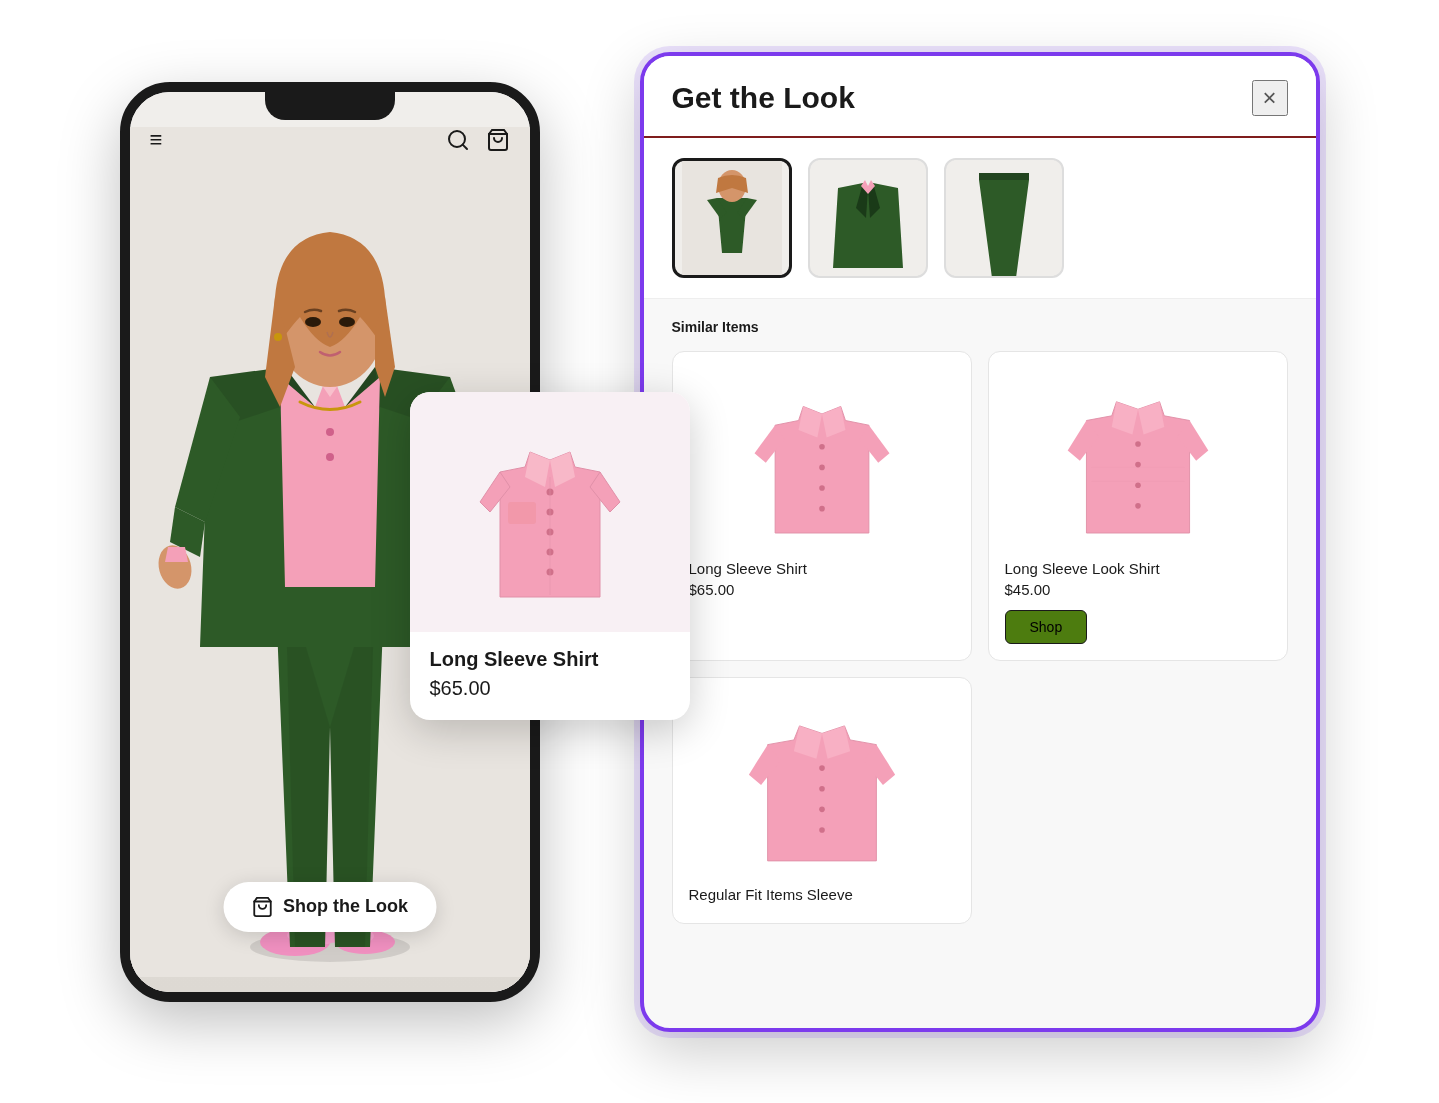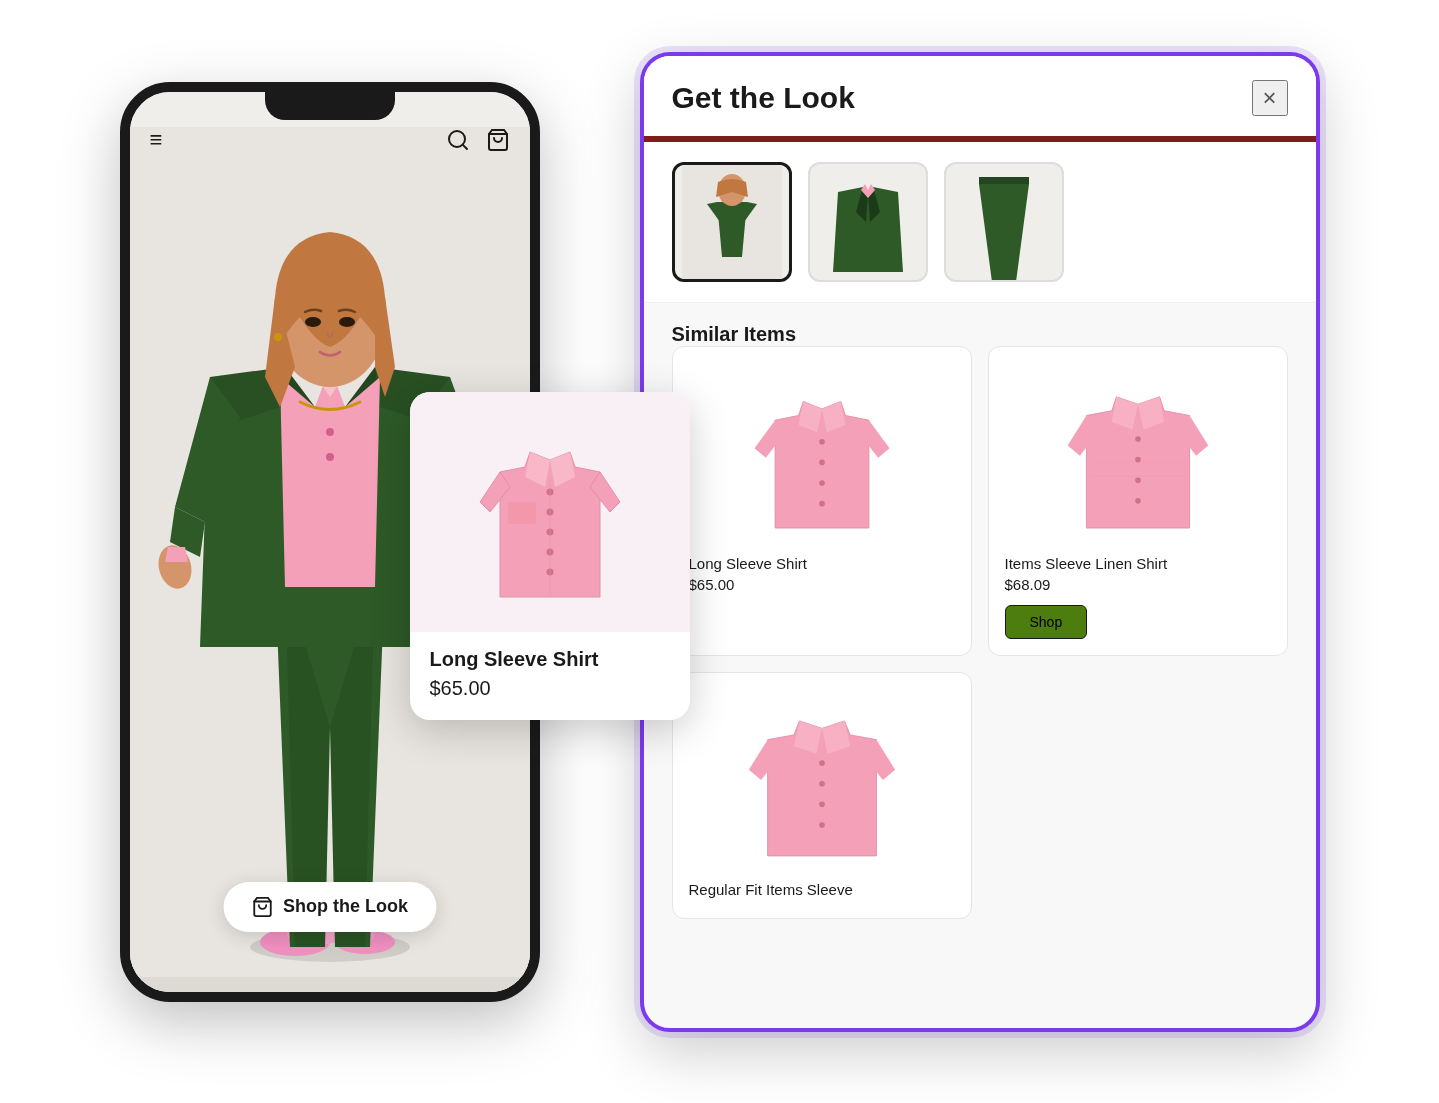--- a/index.html
+++ b/index.html
@@ -119,21 +119,21 @@
       z-index: 2;
       overflow: hidden;
     }
 
     .panel-header {
       background: white;
       padding: 24px 28px 20px;
       display: flex;
       align-items: center;
       justify-content: space-between;
-      border-bottom: 6px solid #7f1d1d;
+      border-bottom: 2px solid #7f1d1d;
     }
 
     .panel-title {
       font-size: 30px;
       font-weight: 700;
       color: #1a1a1a;
     }
 
     .close-btn {
       font-size: 24px;
@@ -178,24 +178,24 @@
       justify-content: center;
       position: relative;
     }
 
     
     .similar-section {
       padding: 20px 28px;
     }
 
     .similar-title {
-      font-size: 20px;
+      font-size: 14px;
       font-weight: 700;
       color: #1a1a1a;
-      margin-bottom: 0;
+      margin-bottom: 16px;
     }
 
     .items-grid {
       display: grid;
       grid-template-columns: 1fr 1fr;
       gap: 16px;
     }
 
     .item-card {
       background: white;
@@ -538,22 +538,22 @@
               <path d="M135 50 L155 82 L142 93 L122 67 Z" fill="#f4a0b8"></path>
               <circle cx="80" cy="75" r="3" fill="#d0708a"></circle>
               <circle cx="80" cy="97" r="3" fill="#d0708a"></circle>
               <circle cx="80" cy="119" r="3" fill="#d0708a"></circle>
               <circle cx="80" cy="141" r="3" fill="#d0708a"></circle>
 
               <line x1="30" y1="100" x2="130" y2="100" stroke="#e090a8" stroke-width="0.5" opacity="0.3"></line>
               <line x1="30" y1="115" x2="130" y2="115" stroke="#e090a8" stroke-width="0.5" opacity="0.3"></line>
             </svg>
           </div>
-          <div class="item-name">Items Sleeve Linen Shirt</div>
-          <div class="item-price">$68.09</div>
+          <div class="item-name">Long Sleeve Look Shirt</div>
+          <div class="item-price">$45.00</div>
           <button class="shop-btn">Shop</button>
         </div>
 
 
         <div class="item-card">
           <div class="item-image">
             <svg viewBox="0 0 160 180" width="150" height="170">
               <path d="M22 48 L22 172 L138 172 L138 48 L110 43 L104 28 L80 36 L56 28 L50 43 Z" fill="#f4a0b8" stroke="#e090a8" stroke-width="1"></path>
               <path d="M56 28 L80 36 L74 63 L50 55 Z" fill="#f8b0c4"></path>
               <path d="M104 28 L80 36 L86 63 L110 55 Z" fill="#f8b0c4"></path>

